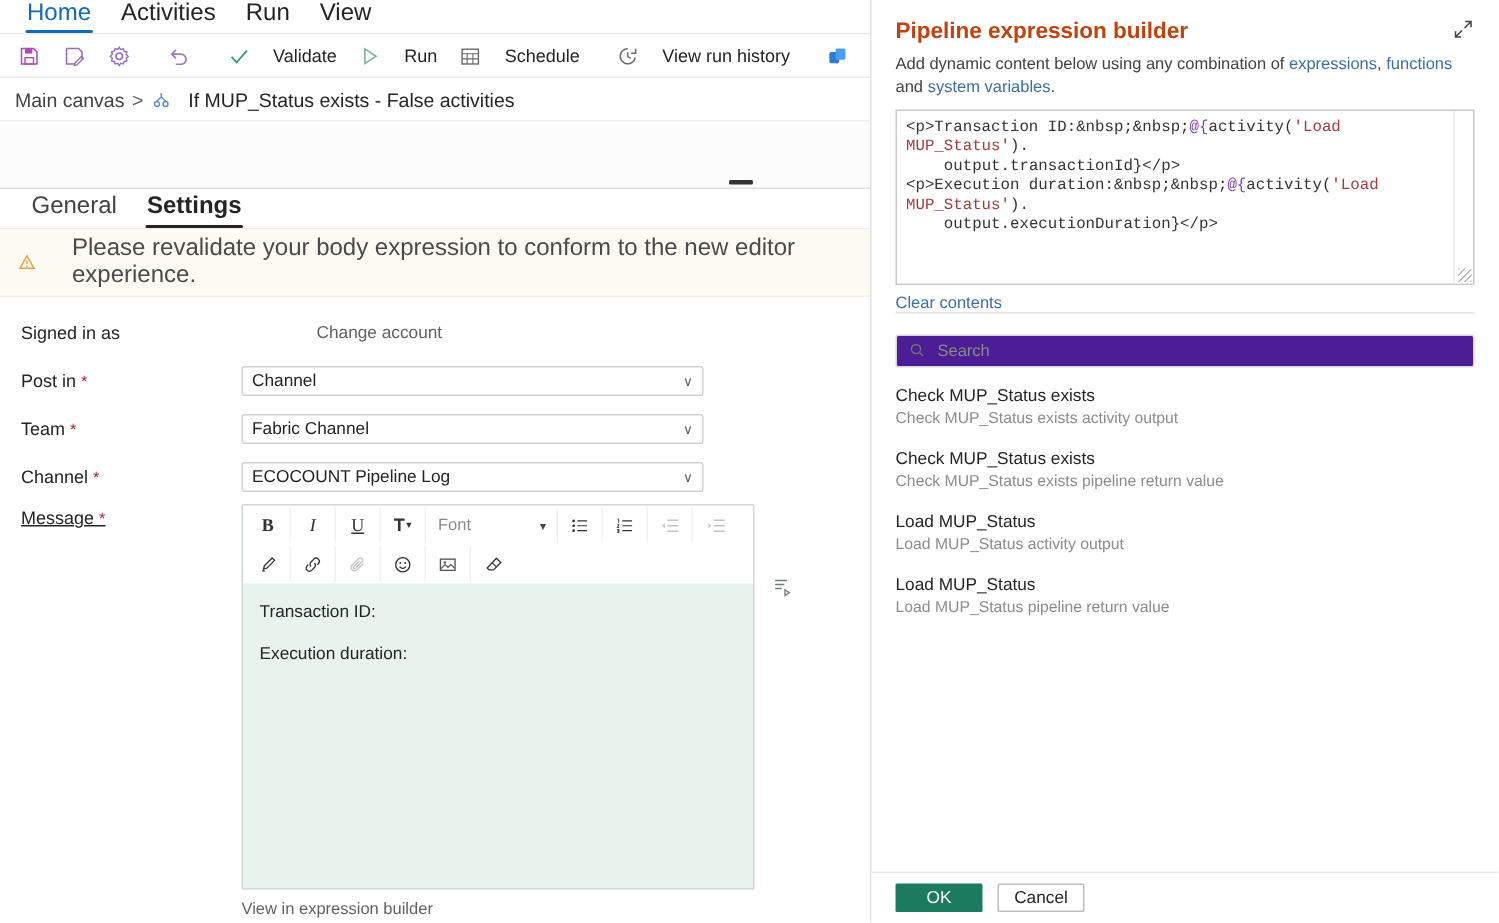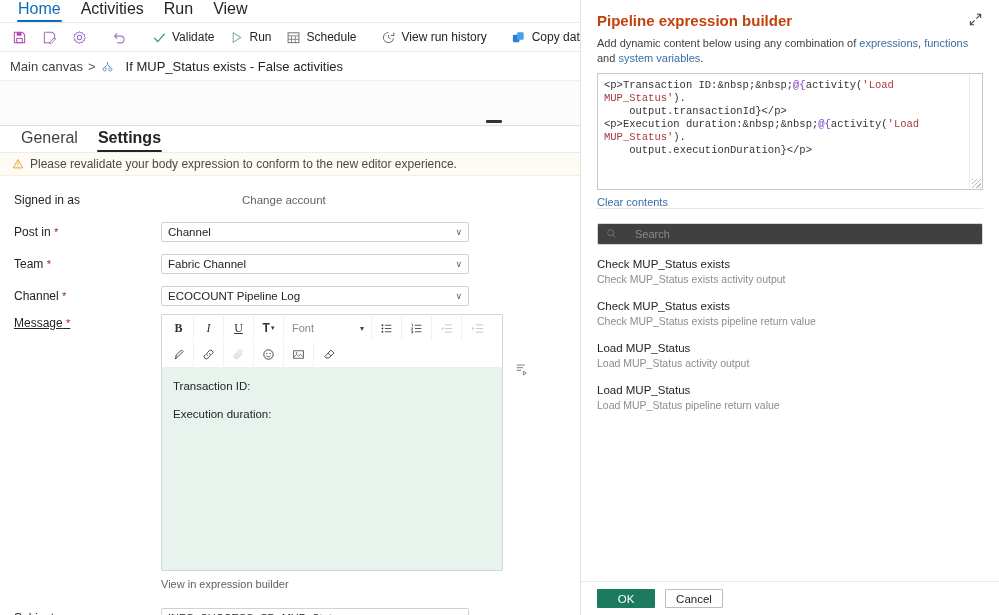--- a/index.html
+++ b/index.html
@@ -35,21 +35,21 @@
     height:2px; background:#0f6cbd; border-radius:1px;
   }
   .ribbon-sep-line { height:1px; background:#e8e8e8; }
 
   
   .cmdbar {
     height: 28px; display:flex; align-items:center; padding:0 4px;
     background:#fff; gap:0px;
   }
   .cmd {
-    display:flex; align-items:center; gap:5px; height:24px;
+    display:flex; align-items:center; gap:15px; height:24px;
     padding:0 7px; font-size:12px; color:#242424; white-space:nowrap;
     cursor:default; border-radius:3px;
   }
   .cmd .ico { display:flex; align-items:center; justify-content:center; width:16px; height:16px; }
   .cmd-divider { width:1px; height:17px; background:#e0e0e0; margin:0 5px; }
 
   .cmdbar-underline { height:1px; background:#ebebeb; }
 
   
   .breadcrumb {
@@ -80,22 +80,22 @@
     position:relative; cursor:default;
   }
   .prop-tab.active { color:#242424; font-weight:600; }
   .prop-tab.active:after {
     content:""; position:absolute; left:8px; right:8px; bottom:0;
     height:2px; background:#242424; border-radius:1px;
   }
   .prop-tabs-line { height:1px; background:#ebebeb; }
 
   .warn-bar {
-    background:#fdfbf3; display:flex; align-items:center; gap:6px;
-    padding: 4px 12px; font-size:12px; color:#4a4a4a;
+    background:#fdfbf3; display:flex; align-items:center; gap:24px;
+    padding: 4px 12px; font-size:16px; color:#4a4a4a;
     border-bottom:1px solid #f4efe0;
   }
 
   .form { padding: 10px 0 0 0; }
   .frow { display:flex; align-items:center; min-height:27px; padding: 0 14px 0 14px; margin-bottom:5px; }
   .flabel { width:147px; font-size:12px; color:#242424; flex:none; }
   .req { color:#a4262c; font-size:11px; }
   .fctl { flex:1; max-width:308px; }
 
   .dd {
@@ -103,21 +103,21 @@
     background:#fff; display:flex; align-items:center;
     padding: 0 6px; font-size:11.5px; color:#242424; position:relative;
   }
   .dd .chev { position:absolute; right:6px; font-size:9px; color:#616161; }
 
   .textfield {
     height:19px; border:1px solid #d1d1d1; border-radius:2px; background:#fff;
     display:flex; align-items:center; padding:0 6px; font-size:11px; color:#242424;
   }
 
-  .change-acct { font-size:11.5px; color:#616161; margin-left:81px; cursor:default; }
+  .change-acct { font-size:11.5px; color:#616161; margin-left:50px; cursor:default; }
 
   
   .msg-row { display:flex; padding:0 14px; align-items:flex-start; }
   .msg-label { width:147px; font-size:12px; color:#242424; padding-top:2px; flex:none;text-decoration:underline; }
   .editor-wrap { position:relative; width:342px; }
   .editor {
     border:1px solid #cfd8d4; border-radius:1px; background:#fff; width:342px;
   }
   .etb { border-bottom:1px solid #eceff0; }
   .etb-row { display:flex; align-items:center; height:26px; padding:0 2px; }
@@ -179,22 +179,22 @@
   .rp-tab:first-child { padding-left:6px; }
   .rp-tab.active { color:#242424; font-weight:600; }
   .rp-tab.active:after {
     content:""; position:absolute; left:5px; right:10px; bottom:0; height:2px;
     background:#1a7a5e; border-radius:1px;
   }
   .rp-tabs-line { height:1px; background:#e5e5e5; margin: 0 16px; }
 
   .search-box {
     margin: 14px 16px 0 16px; height:22px; border:1px solid #d6d6d6; border-radius:2px;
-    display:flex; align-items:center; gap:18px; padding: 0 8px;
-    font-size:11px; color:#8a8a8a; background:#404040;
+    display:flex; align-items:center; gap:8px; padding: 0 8px;
+    font-size:11px; color:#8a8a8a; background:#4c1d95;
   }
 
   .out-list { margin-top: 12px; padding: 0 16px; }
   .out-item { margin-bottom: 13px; cursor:default; }
   .out-title { font-size:11.5px; color:#242424; line-height:15px; }
   .out-sub { font-size:10.5px; color:#8c8c8c; line-height:14px; }
 
   .rp-footer {
     position:absolute; left:0; right:0; bottom:0; height:34px;
     border-top:1px solid #e8e8e8; background:#fff;

